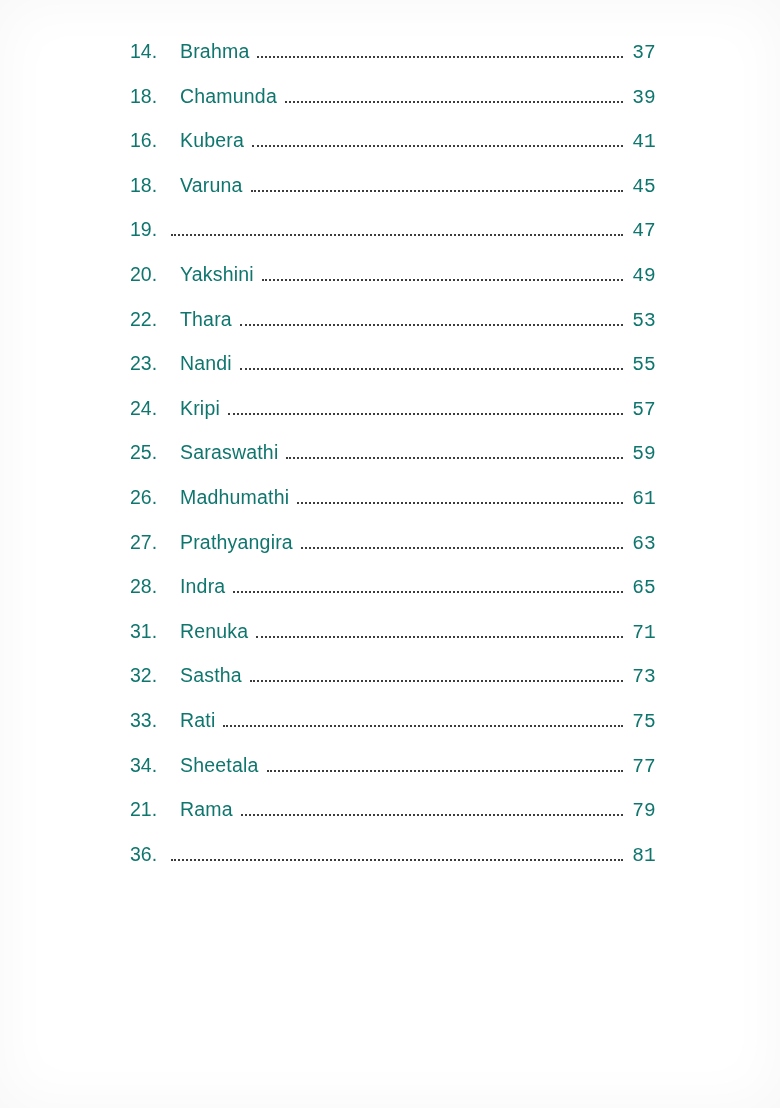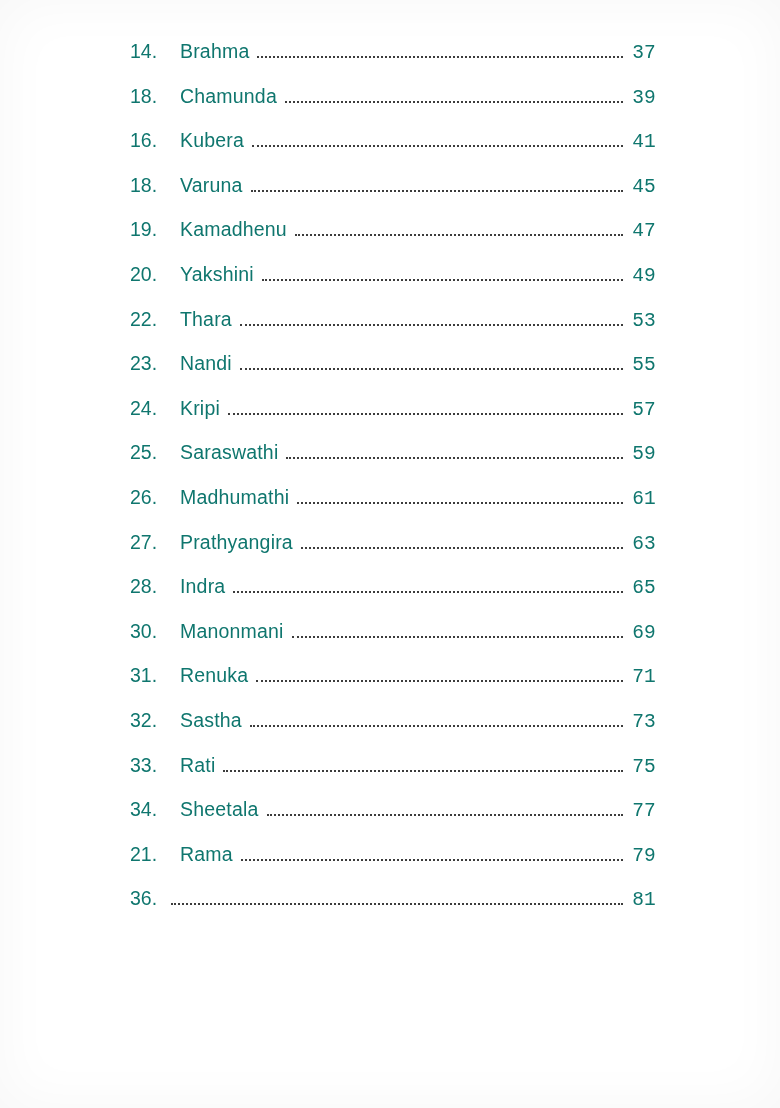--- a/index.html
+++ b/index.html
@@ -73,21 +73,20 @@
     <span class="toc-page">41</span>
   </div>
       <div class="toc-row">
     <span class="toc-num">18.</span>
     <span class="toc-title">Varuna</span>
     <span class="leader"></span>
     <span class="toc-page">45</span>
   </div>
       <div class="toc-row">
     <span class="toc-num">19.</span>
-    <span class="toc-title">Kamadhenu</span>
     <span class="leader"></span>
     <span class="toc-page">47</span>
   </div>
       <div class="toc-row">
     <span class="toc-num">20.</span>
     <span class="toc-title">Yakshini</span>
     <span class="leader"></span>
     <span class="toc-page">49</span>
   </div>
       <div class="toc-row">
@@ -126,26 +125,20 @@
     <span class="leader"></span>
     <span class="toc-page">63</span>
   </div>
       <div class="toc-row">
     <span class="toc-num">28.</span>
     <span class="toc-title">Indra</span>
     <span class="leader"></span>
     <span class="toc-page">65</span>
   </div>
       <div class="toc-row">
-    <span class="toc-num">30.</span>
-    <span class="toc-title">Manonmani</span>
-    <span class="leader"></span>
-    <span class="toc-page">69</span>
-  </div>
-      <div class="toc-row">
     <span class="toc-num">31.</span>
     <span class="toc-title">Renuka</span>
     <span class="leader"></span>
     <span class="toc-page">71</span>
   </div>
       <div class="toc-row">
     <span class="toc-num">32.</span>
     <span class="toc-title">Sastha</span>
     <span class="leader"></span>
     <span class="toc-page">73</span>

